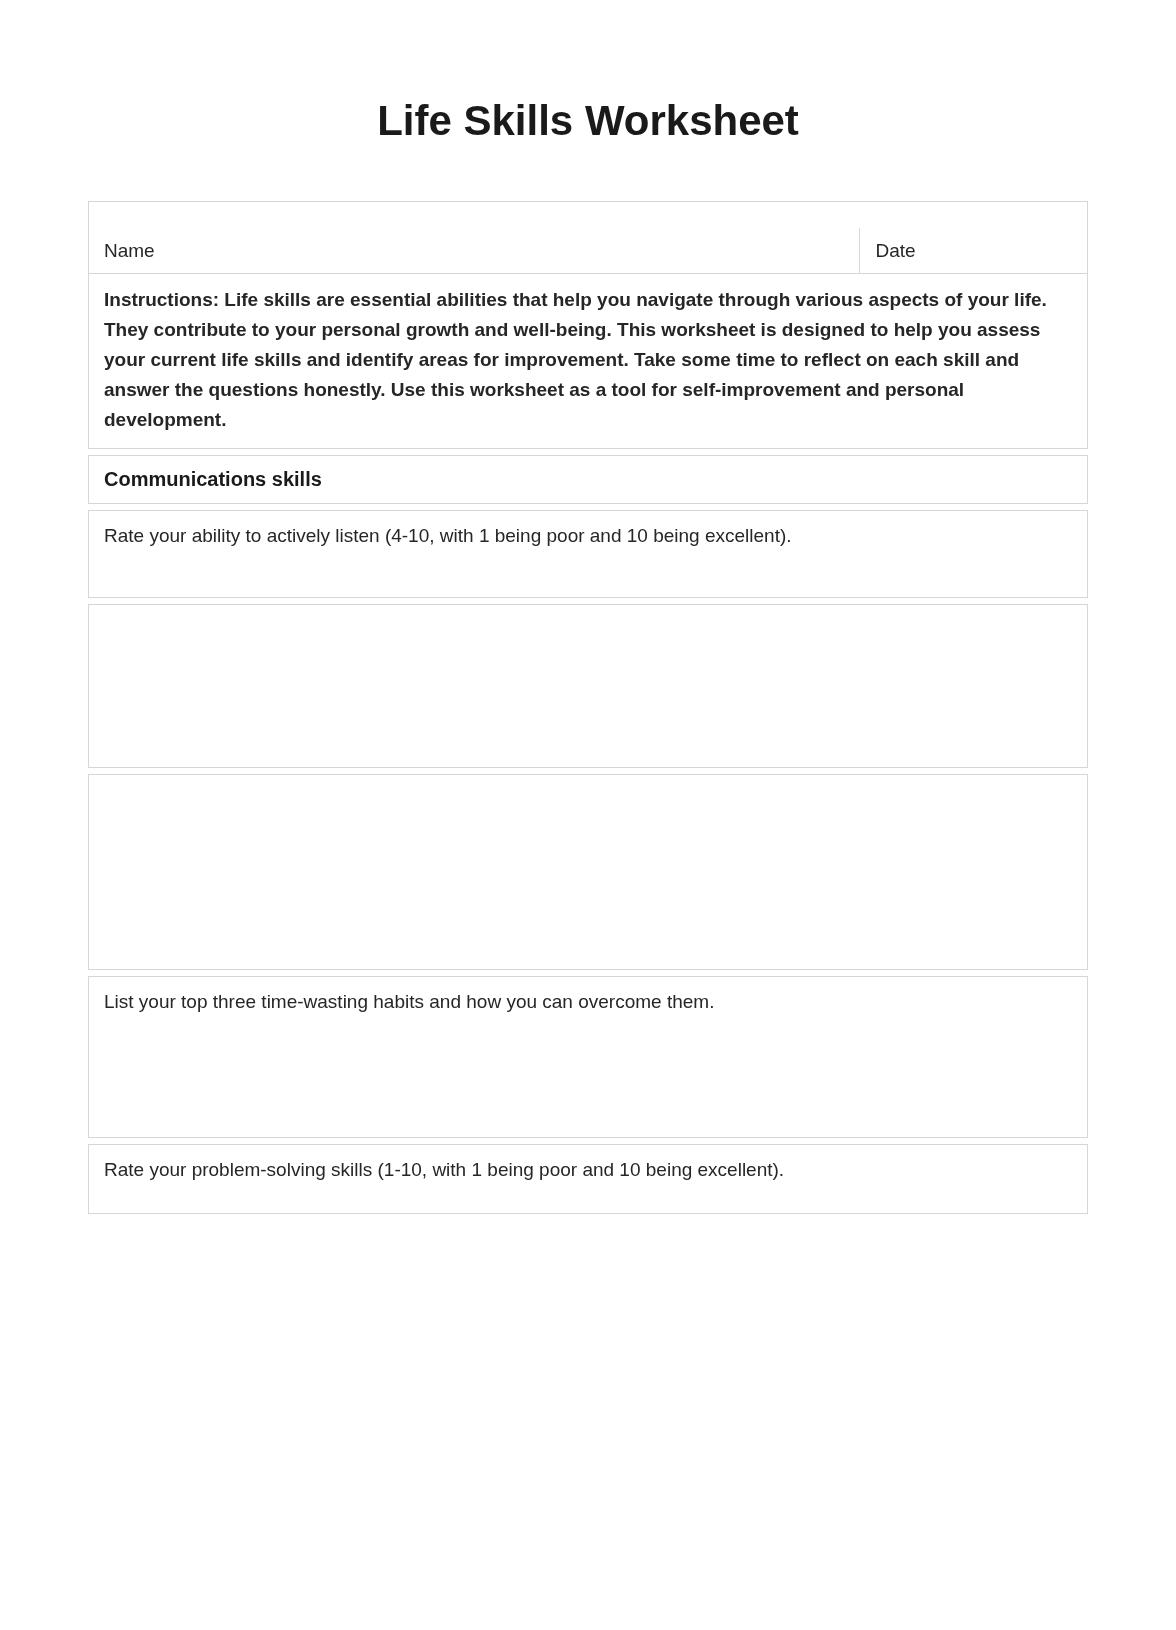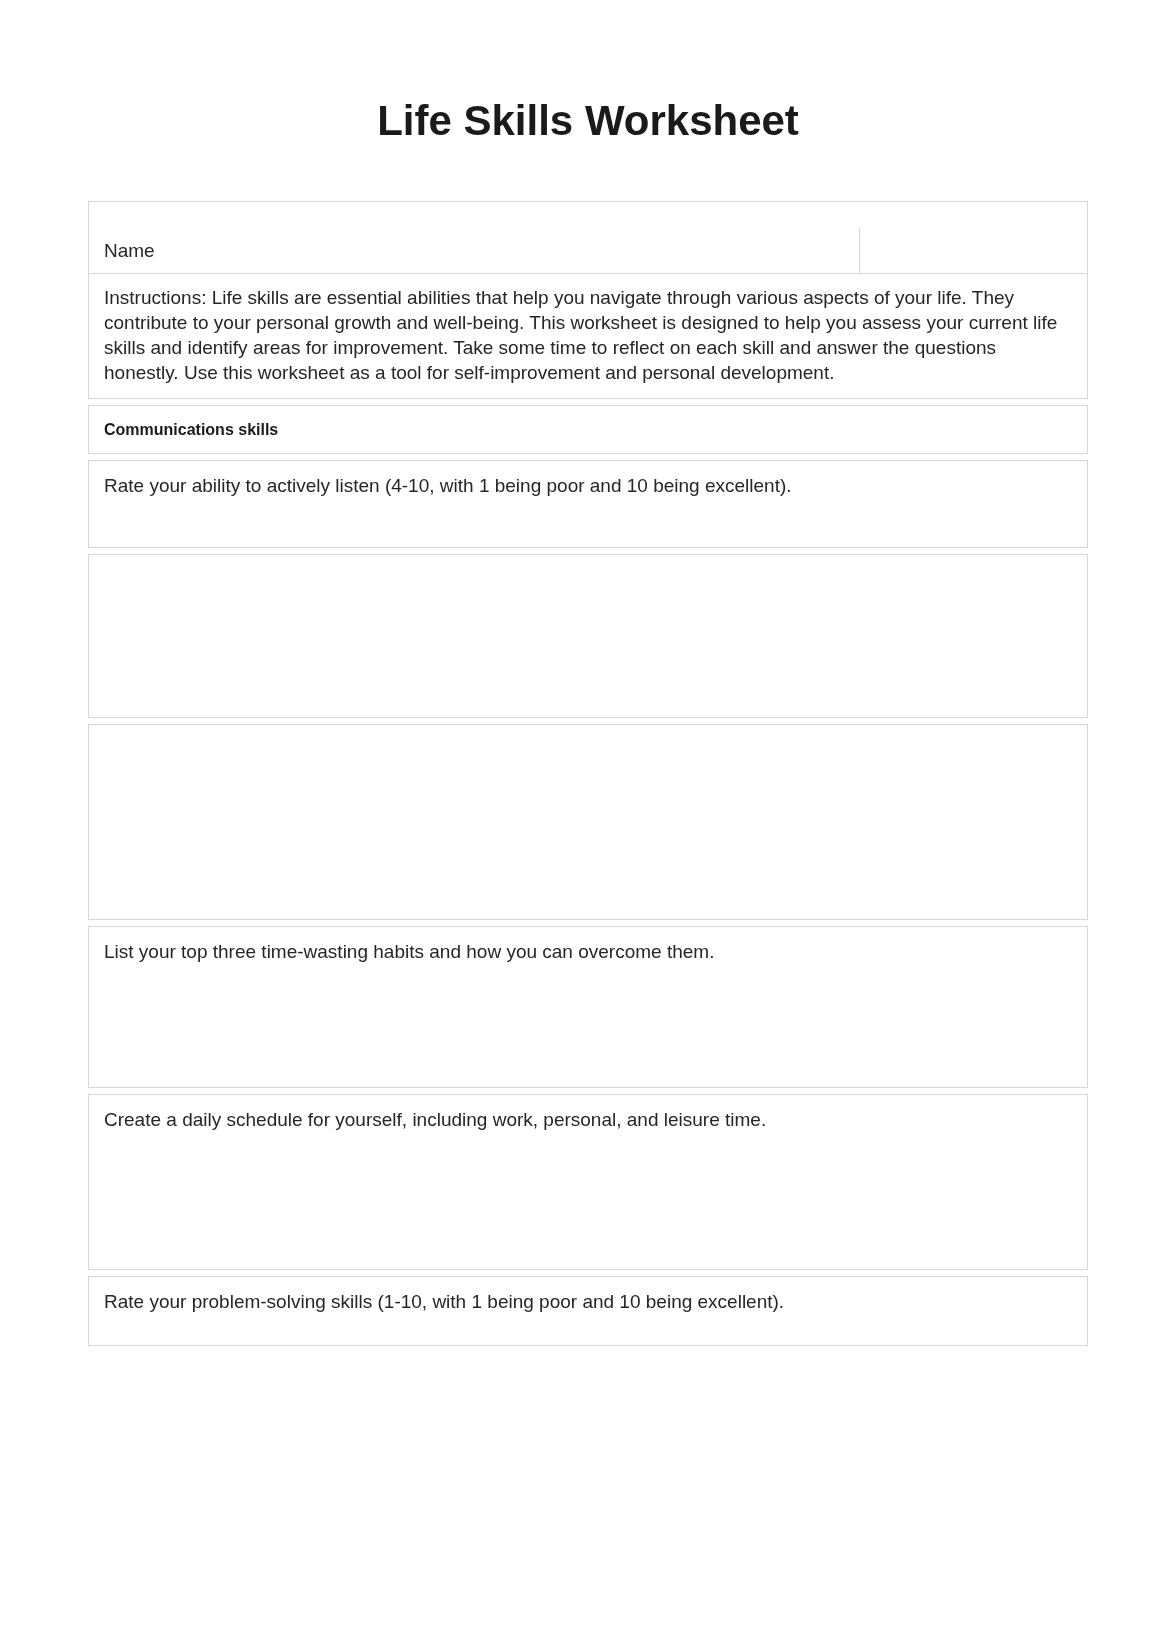--- a/index.html
+++ b/index.html
@@ -49,28 +49,29 @@
     line-height: 25px;
   }
   .cell-name {
     width: 77.3%;
     border-right: 1px solid #d6d6d6;
   }
   .cell-date { flex: 1; }
   .instructions {
     padding: 11px 15px 13px 15px;
     font-size: 19px;
-    line-height: 25px;
+    line-height: 30px;
+    font-weight: bold;
   }
   
   .section-header {
     min-height: 48px;
     padding: 11px 15px;
     box-sizing: border-box;
-    font-size: 16px;
+    font-size: 20px;
     line-height: 25px;
     font-weight: bold;
     color: #1a1a1a;
   }
   
   .qrow {
     display: flex;
     flex-direction: column;
   }
   .qtext {
@@ -88,20 +89,23 @@
 
 <div class="page">
 
   <h1 class="doc-title">Life Skills Worksheet</h1>
 
   <div class="box">
     <div class="meta-row">
       <div class="cell cell-name">
         <span>Name</span>
       </div>
+      <div class="cell cell-date">
+        <span>Date</span>
+      </div>
     </div>
     <div class="instructions">Instructions: Life skills are essential abilities that help you navigate through various aspects of your life. They contribute to your personal growth and well-being. This worksheet is designed to help you assess your current life skills and identify areas for improvement. Take some time to reflect on each skill and answer the questions honestly. Use this worksheet as a tool for self-improvement and personal development.</div>
   </div>
 
   <div class="box section-header">Communications skills</div>
 
   <div class="box qrow" style="min-height:88px">
     <div class="qtext">Rate your ability to actively listen (4-10, with 1 being poor and 10 being excellent).</div>
     <div class="answer"></div>
   </div>
@@ -114,24 +118,20 @@
     <div class="answer"></div>
   </div>
 
 
 
   <div class="box qrow" style="min-height:162px">
     <div class="qtext">List your top three time-wasting habits and how you can overcome them.</div>
     <div class="answer"></div>
   </div>
 
-  <div class="box qrow" style="min-height:176px">
-    <div class="qtext">Create a daily schedule for yourself, including work, personal, and leisure time.</div>
-    <div class="answer"></div>
-  </div>
 
 
   <div class="box qrow" style="min-height:70px">
     <div class="qtext">Rate your problem-solving skills (1-10, with 1 being poor and 10 being excellent).</div>
     <div class="answer"></div>
   </div>
 
 </div>
 
 </body></html>

